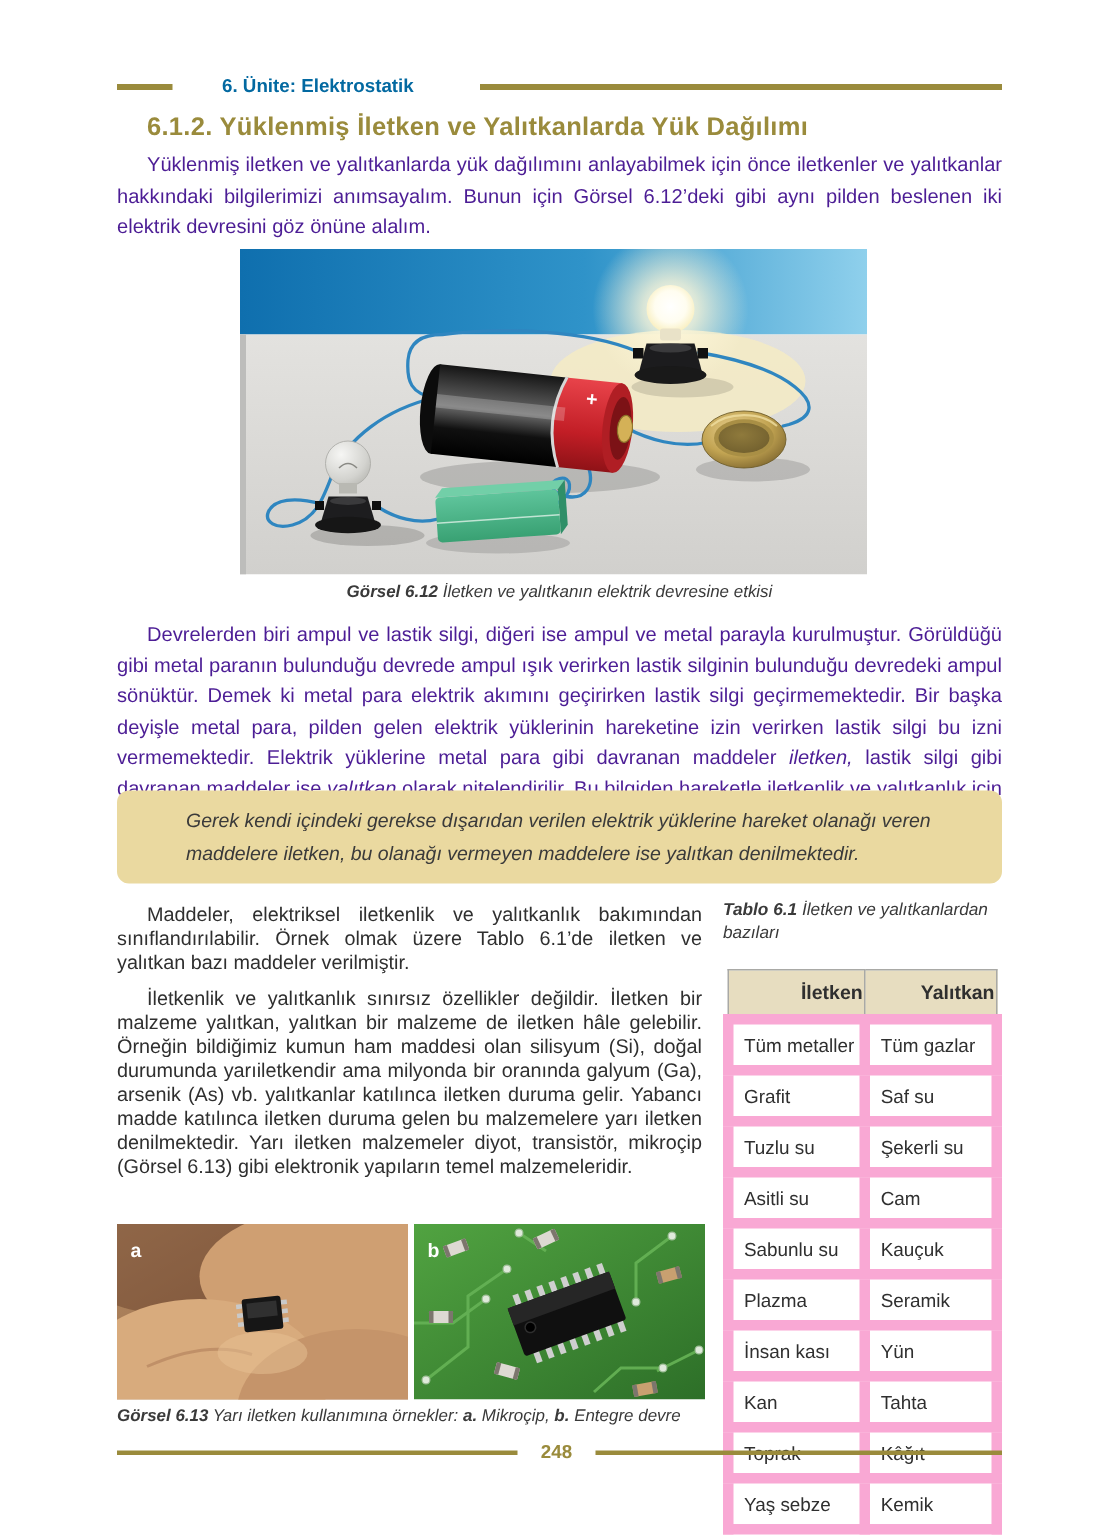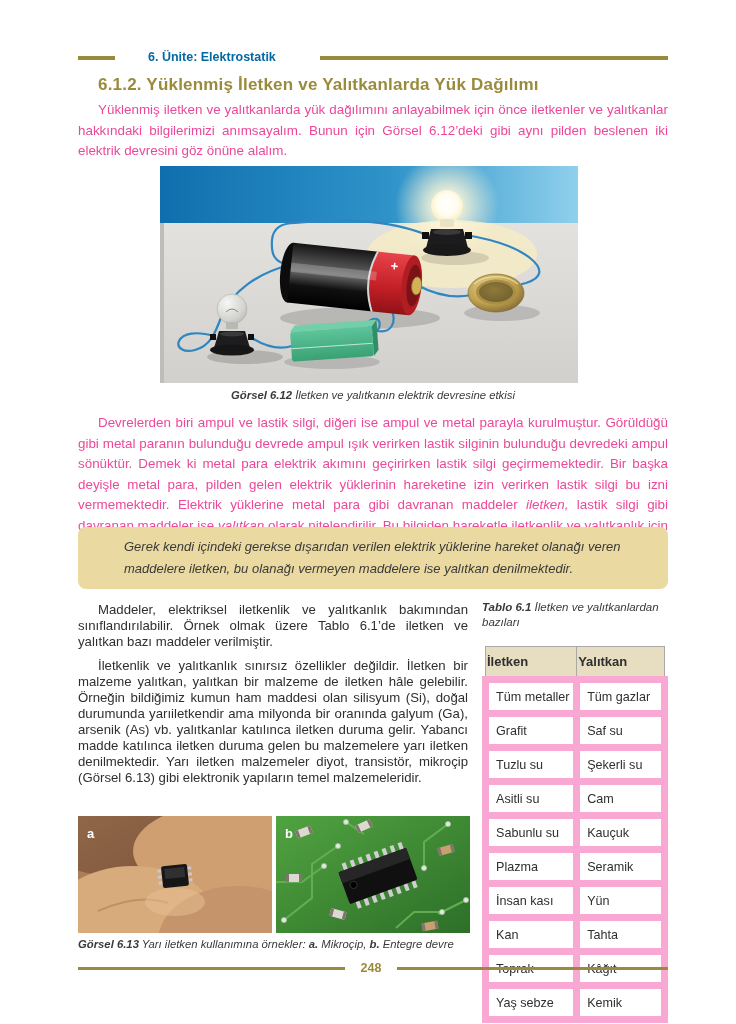--- a/index.html
+++ b/index.html
@@ -3,42 +3,42 @@
 <meta charset="utf-8">
 <style>
   html,body{margin:0;padding:0;background:#ffffff;}
   .page{
     position:relative;width:736px;height:1024px;background:#ffffff;overflow:hidden;
     font-family:"Liberation Sans", sans-serif;color:#2f2f2f;
   }
   .hline{position:absolute;background:#9a8b3c;}
   .unit-label{position:absolute;left:148px;top:50px;font-size:12.5px;font-weight:bold;color:#0369a1;}
   .section-title{position:absolute;left:98px;top:75px;font-size:17px;font-weight:bold;color:#9a8b3c;letter-spacing:.2px;}
-  .para{position:absolute;font-size:13.4px;line-height:20.5px;text-align:justify;color:#ec4899;}
+  .para{position:absolute;font-size:13.4px;line-height:20.5px;text-align:justify;color:#4c1d95;}
   .para .ital{font-style:italic;}
   .indent{text-indent:20px;}
   .figure612{position:absolute;left:160px;top:166px;width:418px;height:217px;}
   .caption{position:absolute;font-size:11.3px;font-style:italic;color:#3a3a3a;}
   .caption b{font-style:italic;}
   .defbox{
     position:absolute;left:78px;top:527px;width:590px;height:62px;background:#ead9a0;border-radius:8px;
     display:flex;align-items:center;justify-content:center;box-sizing:border-box;padding:0 46px;
   }
   .defbox .deftext{font-size:13px;font-style:italic;text-align:left;line-height:22px;color:#3a3a3a;}
   .leftcol{position:absolute;left:78px;top:602px;width:390px;}
   .leftcol p{margin:0;font-size:13.2px;line-height:16px;text-align:justify;text-indent:20px;color:#2f2f2f;}
   .leftcol p + p{margin-top:8px;}
   .tablecap{position:absolute;left:482px;top:600px;width:186px;font-size:11.5px;font-style:italic;line-height:15px;color:#3a3a3a;}
   .tablecap b{font-style:italic;}
   table.mat{
     position:absolute;left:482px;top:646px;width:186px;border-collapse:collapse;
     font-size:12.6px;color:#2f2f2f;background:#fff;
   }
   table.mat th{
-    background:#e7ddc0;font-weight:bold;font-size:13px;height:27px;text-align:left;
+    background:#e7ddc0;font-weight:bold;font-size:13px;height:27px;text-align:right;
     border:1px solid #a9a9a6;
   }
   table.mat td{height:25px;padding-left:7px;border:7px solid #f9a8d4;text-align:left;}
   .figure613{position:absolute;left:78px;top:816px;width:392px;height:117px;}
   .img-a{position:absolute;left:0;top:0;width:194px;height:117px;}
   .img-b{position:absolute;left:198px;top:0;width:194px;height:117px;}
   .cap613{position:absolute;left:78px;top:938px;width:400px;white-space:nowrap;}
   .footer-num{position:absolute;left:345px;top:961px;width:52px;text-align:center;font-size:12.5px;font-weight:bold;color:#9a8b3c;}
 </style>
 </head>

